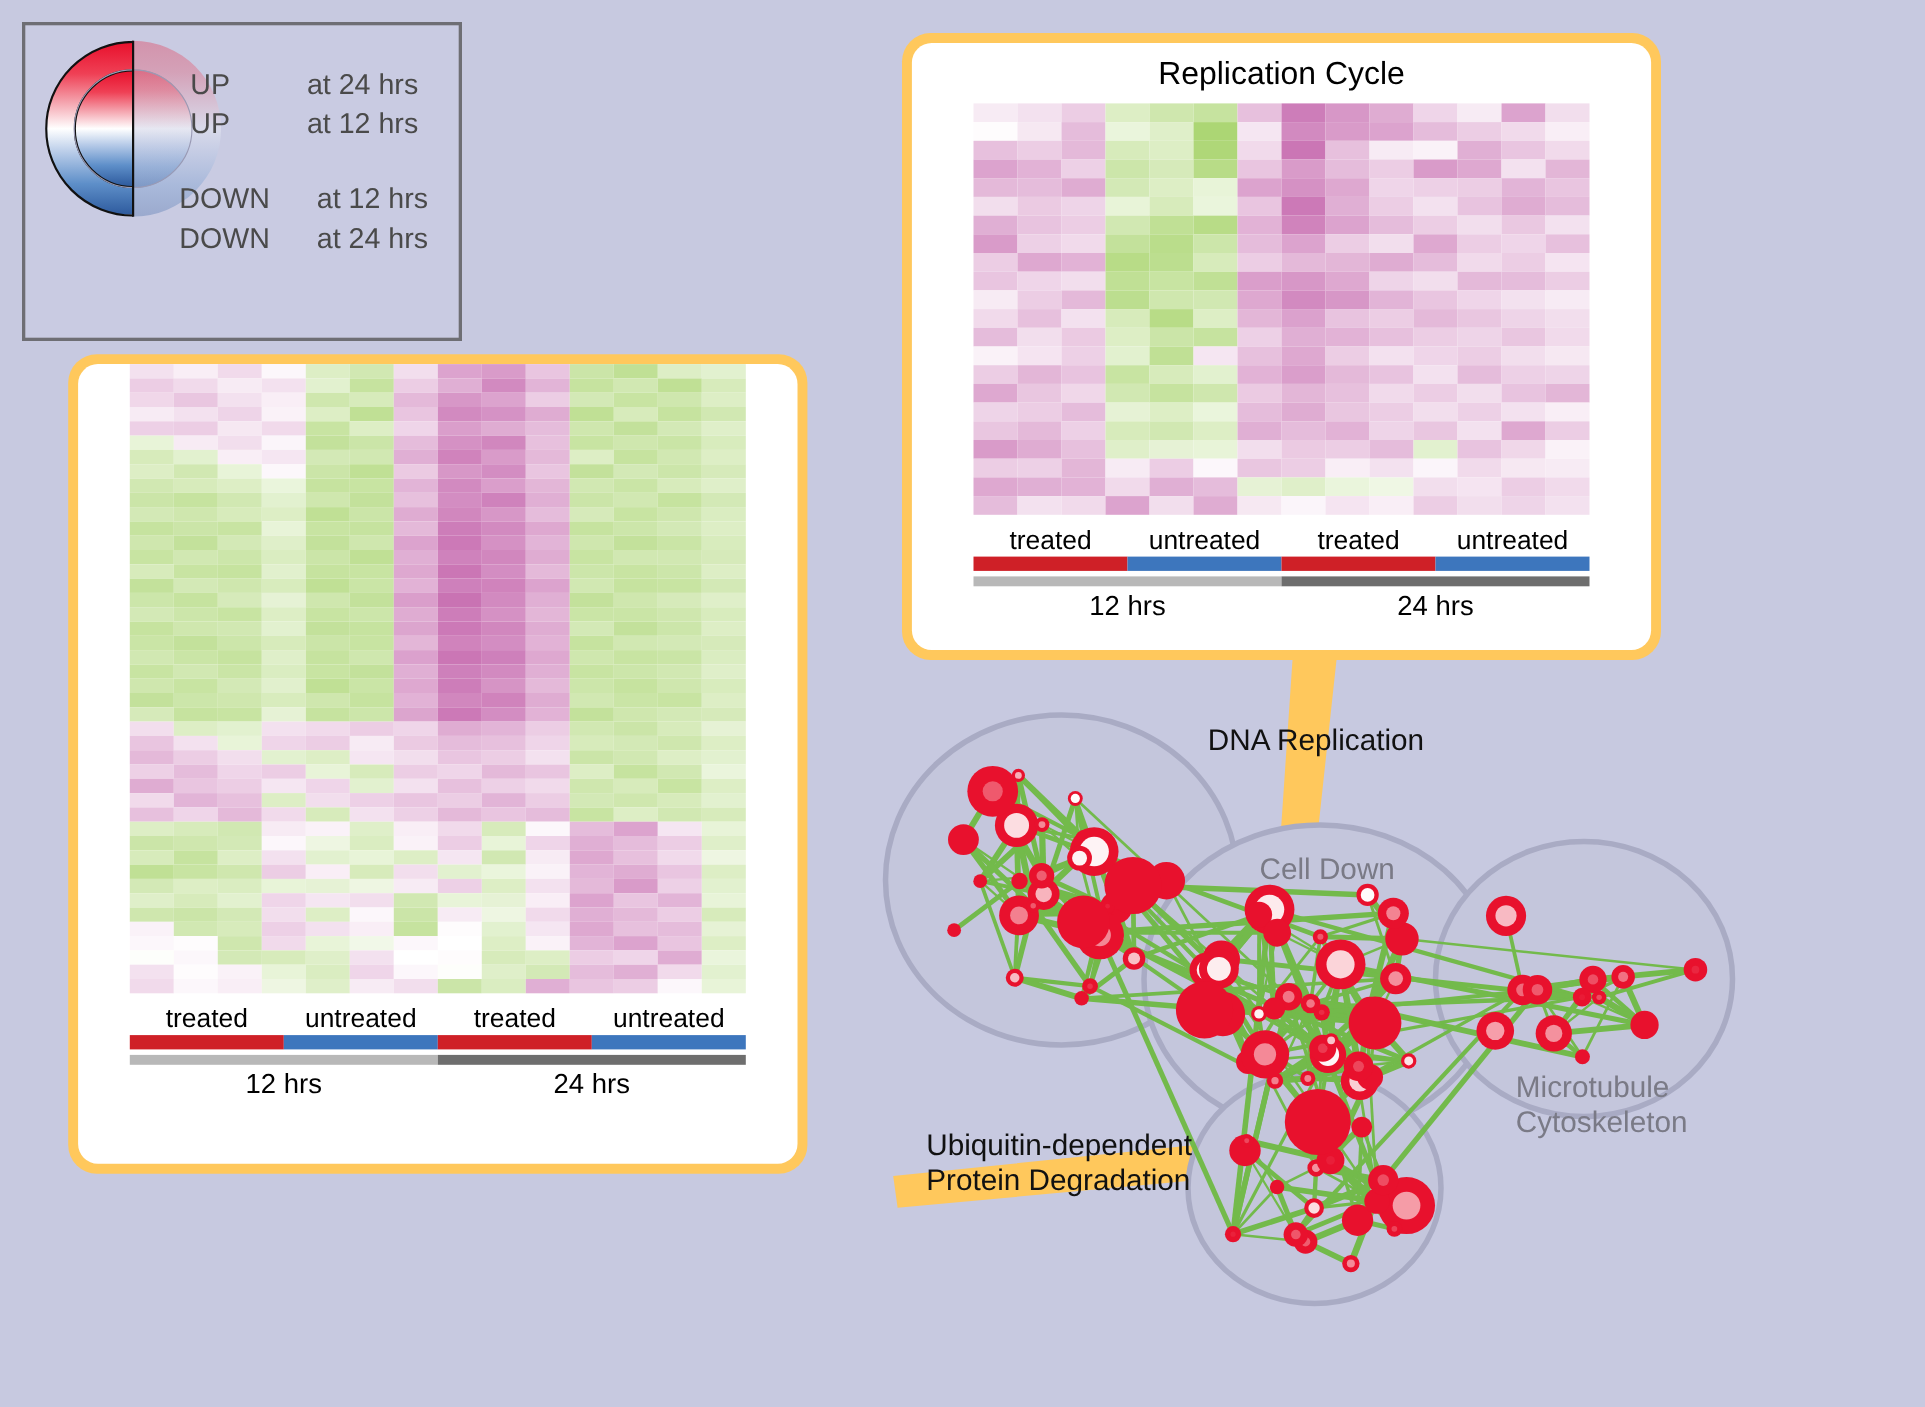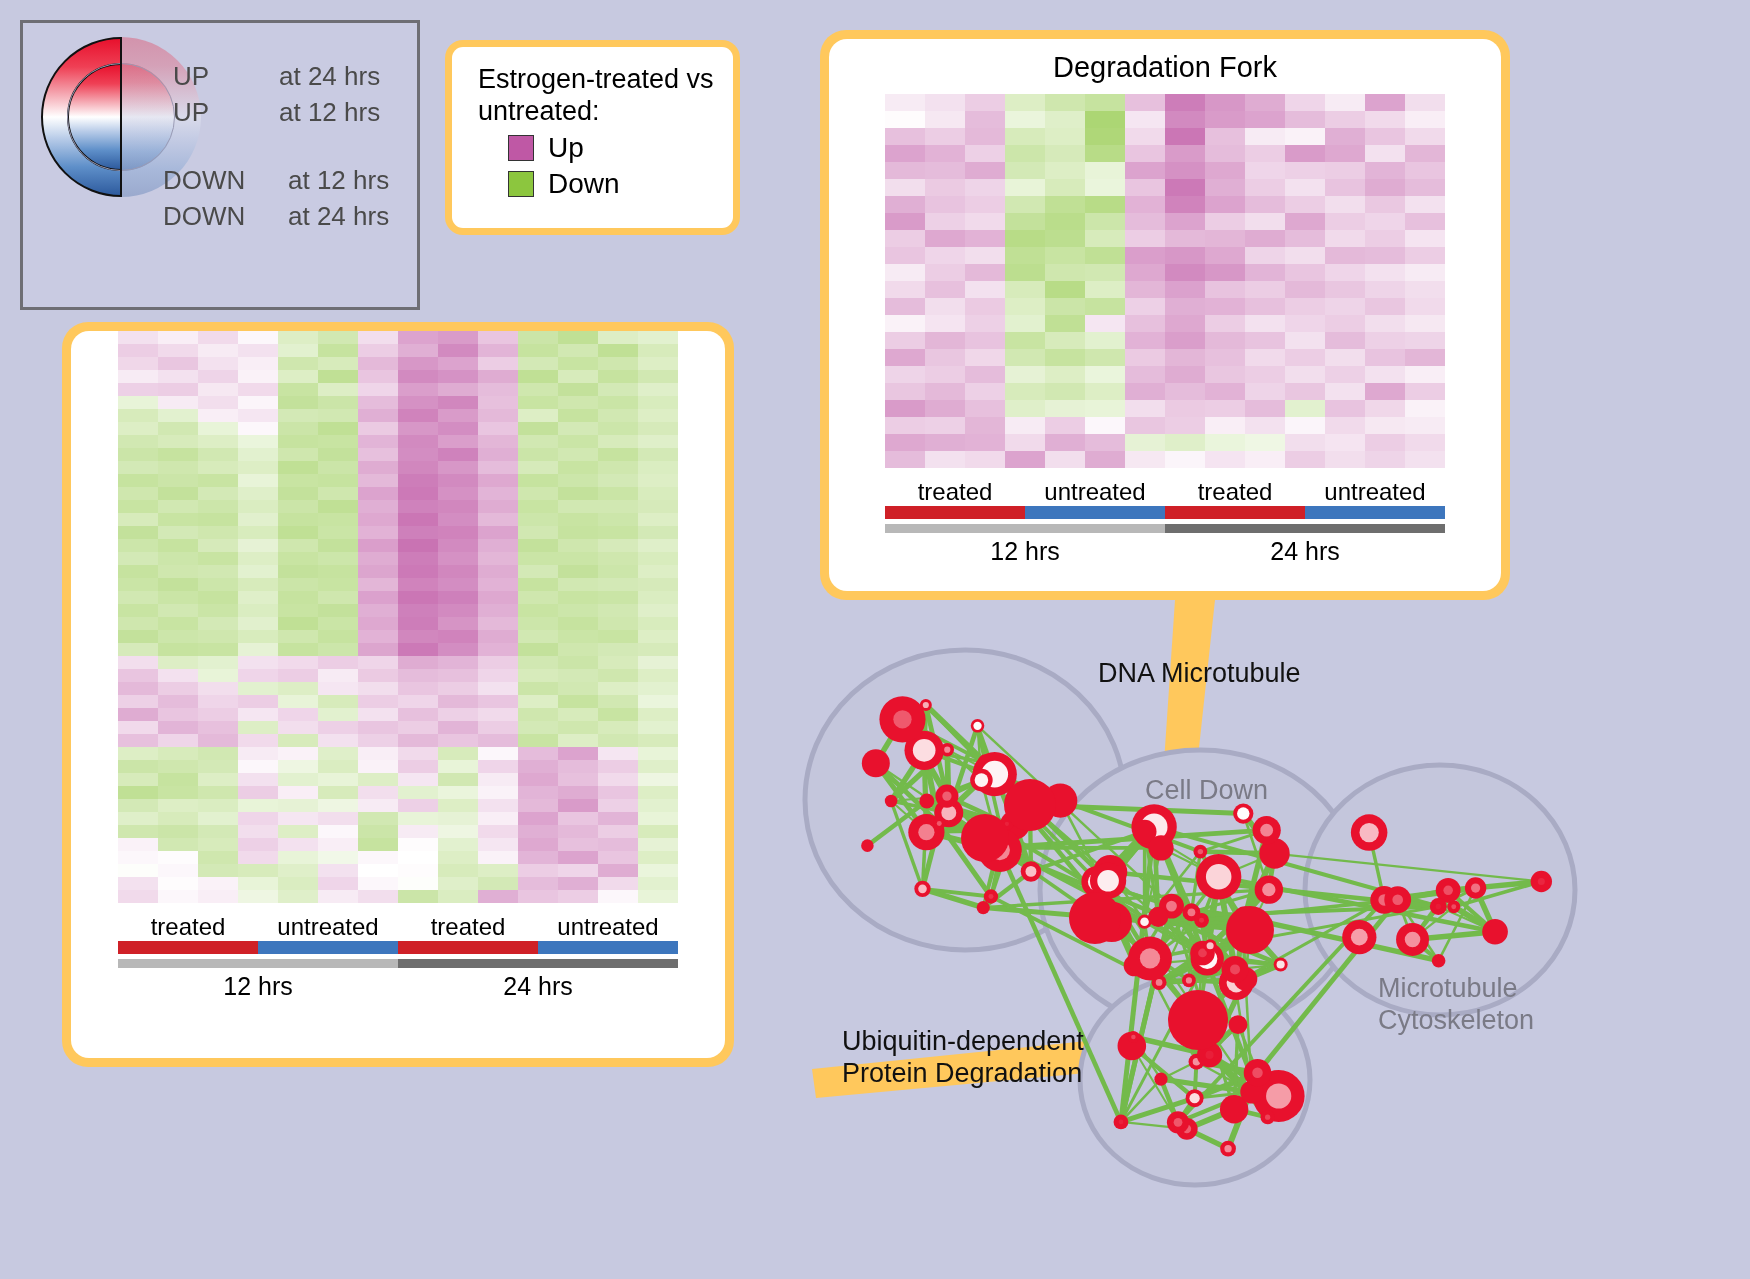--- a/index.html
+++ b/index.html
@@ -126,38 +126,24 @@
     <div class="wl-row" id="wl-r3">
       <span class="wl-key">DOWN</span>
       <span class="wl-time" style="left:125px">at 12 hrs</span>
     </div>
     <div class="wl-row" id="wl-r4">
       <span class="wl-key">DOWN</span>
       <span class="wl-time" style="left:125px">at 24 hrs</span>
     </div>
   </div>
 
-  <div id="ud-legend">
-    <div id="ud-inner">
-      <div id="ud-title">Estrogen-treated
-vs untreated:</div>
-      <div class="ud-item">
-        <span class="ud-sw" style="background: rgb(191, 88, 165);"></span>
-        <span class="ud-lab">Up</span>
-      </div>
-      <div class="ud-item">
-        <span class="ud-sw" style="background: rgb(140, 198, 62);"></span>
-        <span class="ud-lab">Down</span>
-      </div>
-    </div>
-  </div>
 
   <div class="panel" id="panel-rf">
     <div class="panel-inner">
-      <div class="panel-title">Degradation Fork</div>
+      <div class="panel-title">Replication Cycle</div>
       <div class="hm" id="hm-rf" style="grid-template-columns: repeat(14, 40px); grid-template-rows: repeat(22, 17px);">
           <div class="hm-cell" style="background: rgb(247, 235, 244);"></div>
           <div class="hm-cell" style="background: rgb(243, 225, 239);"></div>
           <div class="hm-cell" style="background: rgb(236, 205, 228);"></div>
           <div class="hm-cell" style="background: rgb(221, 238, 197);"></div>
           <div class="hm-cell" style="background: rgb(207, 231, 174);"></div>
           <div class="hm-cell" style="background: rgb(198, 227, 159);"></div>
           <div class="hm-cell" style="background: rgb(231, 192, 221);"></div>
           <div class="hm-cell" style="background: rgb(205, 125, 185);"></div>
           <div class="hm-cell" style="background: rgb(215, 151, 199);"></div>
@@ -1778,20 +1764,20 @@
           </g>
           <g>
             <circle cx="418" cy="420" r="30" fill="#e8112d"></circle>
           </g>
           <g>
             <circle cx="470" cy="330" r="24" fill="#e8112d"></circle>
           </g>
         </g>
     </svg>
 
-    <div class="net-label" id="lab-dna">DNA Microtubule</div>
+    <div class="net-label" id="lab-dna">DNA Replication</div>
     <div class="net-label" id="lab-cc">Cell Down</div>
     <div class="net-label" id="lab-mt">Microtubule
 Cytoskeleton</div>
     <div class="net-label" id="lab-ub">Ubiquitin-dependent
 Protein Degradation</div>
   </div>
 </div>
 
 </body></html>

